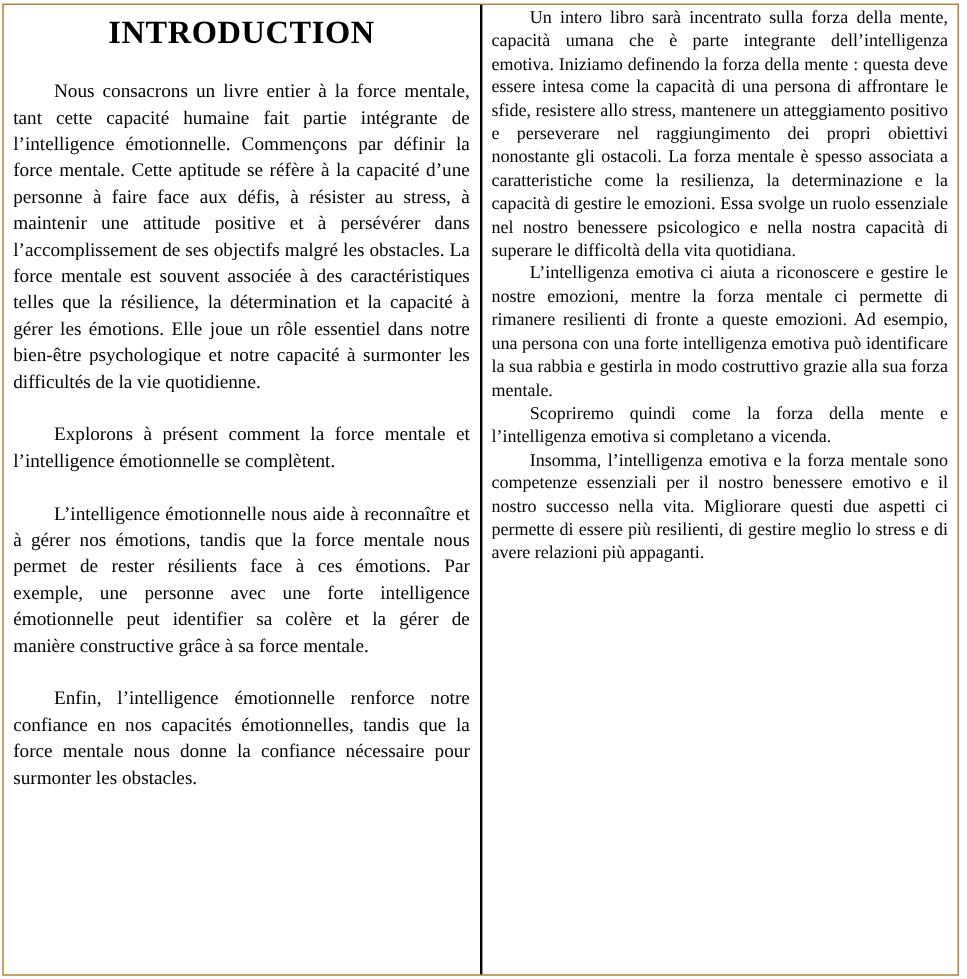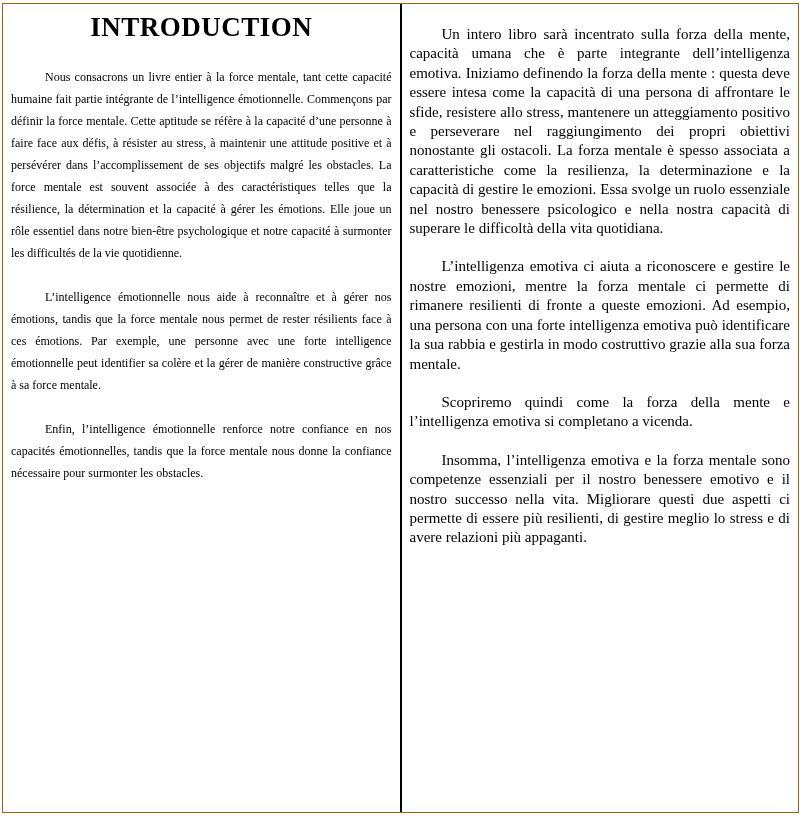--- a/index.html
+++ b/index.html
@@ -41,40 +41,40 @@
     text-align: center;
     margin: 4px 0 0 0;
     letter-spacing: 0.5px;
   }
   .para {
     text-align: justify;
     text-justify: inter-word;
     margin: 0;
   }
   .col-left .para {
-    font-size: 12px;
+    font-size: 16px;
     line-height: 22px;
     margin-top: 22px;
     text-indent: 34px;
   }
   .col-right .para {
     font-size: 15px;
     line-height: 19.4px;
-    margin-top: 19px;
     text-indent: 32px;
   }
 </style>
 </head>
 <body>
 
 <div class="sheet">
   <div class="col col-left">
     <h1 class="col-title">INTRODUCTION</h1>
     <div>
         <p class="para">Nous consacrons un livre entier à la force mentale, tant cette capacité humaine fait partie intégrante de l’intelligence émotionnelle. Commençons par définir la force mentale. Cette aptitude se réfère à la capacité d’une personne à faire face aux défis, à résister au stress, à maintenir une attitude positive et à persévérer dans l’accomplissement de ses objectifs malgré les obstacles. La force mentale est souvent associée à des caractéristiques telles que la résilience, la détermination et la capacité à gérer les émotions. Elle joue un rôle essentiel dans notre bien-être psychologique et notre capacité à surmonter les difficultés de la vie quotidienne.</p>
+        <p class="para">Explorons à présent comment la force mentale et l’intelligence émotionnelle se complètent.</p>
         <p class="para">L’intelligence émotionnelle nous aide à reconnaître et à gérer nos émotions, tandis que la force mentale nous permet de rester résilients face à ces émotions. Par exemple, une personne avec une forte intelligence émotionnelle peut identifier sa colère et la gérer de manière constructive grâce à sa force mentale.</p>
         <p class="para">Enfin, l’intelligence émotionnelle renforce notre confiance en nos capacités émotionnelles, tandis que la force mentale nous donne la confiance nécessaire pour surmonter les obstacles.</p>
       </div>
   </div>
   <div class="col col-right">
     <div>
         <p class="para">Un intero libro sarà incentrato sulla forza della mente, capacità umana che è parte integrante dell’intelligenza emotiva. Iniziamo definendo la forza della mente : questa deve essere intesa come la capacità di una persona di affrontare le sfide, resistere allo stress, mantenere un atteggiamento positivo e perseverare nel raggiungimento dei propri obiettivi nonostante gli ostacoli. La forza mentale è spesso associata a caratteristiche come la resilienza, la determinazione e la capacità di gestire le emozioni. Essa svolge un ruolo essenziale nel nostro benessere psicologico e nella nostra capacità di superare le difficoltà della vita quotidiana.</p>
         <p class="para">L’intelligenza emotiva ci aiuta a riconoscere e gestire le nostre emozioni, mentre la forza mentale ci permette di rimanere resilienti di fronte a queste emozioni. Ad esempio, una persona con una forte intelligenza emotiva può identificare la sua rabbia e gestirla in modo costruttivo grazie alla sua forza mentale.</p>
         <p class="para">Scopriremo quindi come la forza della mente e l’intelligenza emotiva si completano a vicenda.</p>
         <p class="para">Insomma, l’intelligenza emotiva e la forza mentale sono competenze essenziali per il nostro benessere emotivo e il nostro successo nella vita. Migliorare questi due aspetti ci permette di essere più resilienti, di gestire meglio lo stress e di avere relazioni più appaganti.</p>

